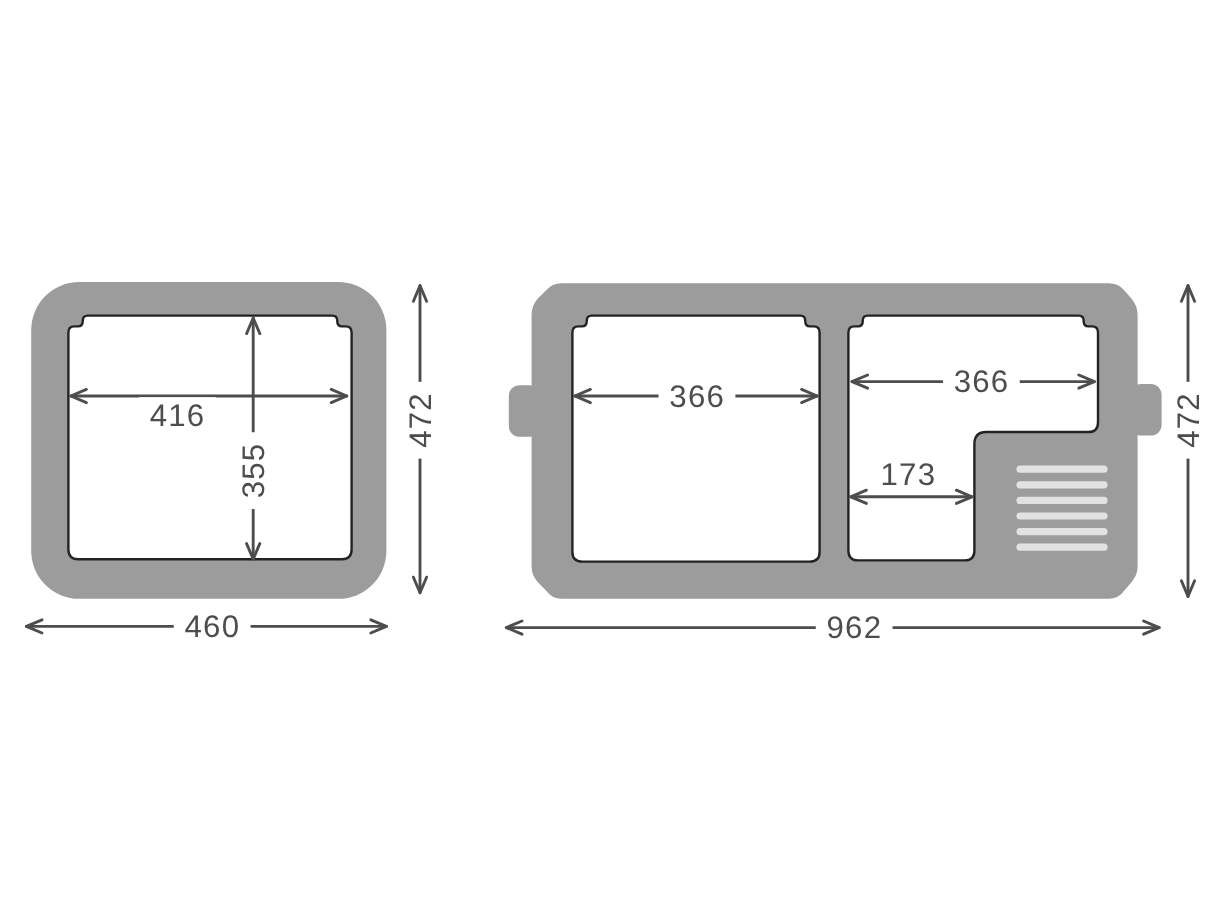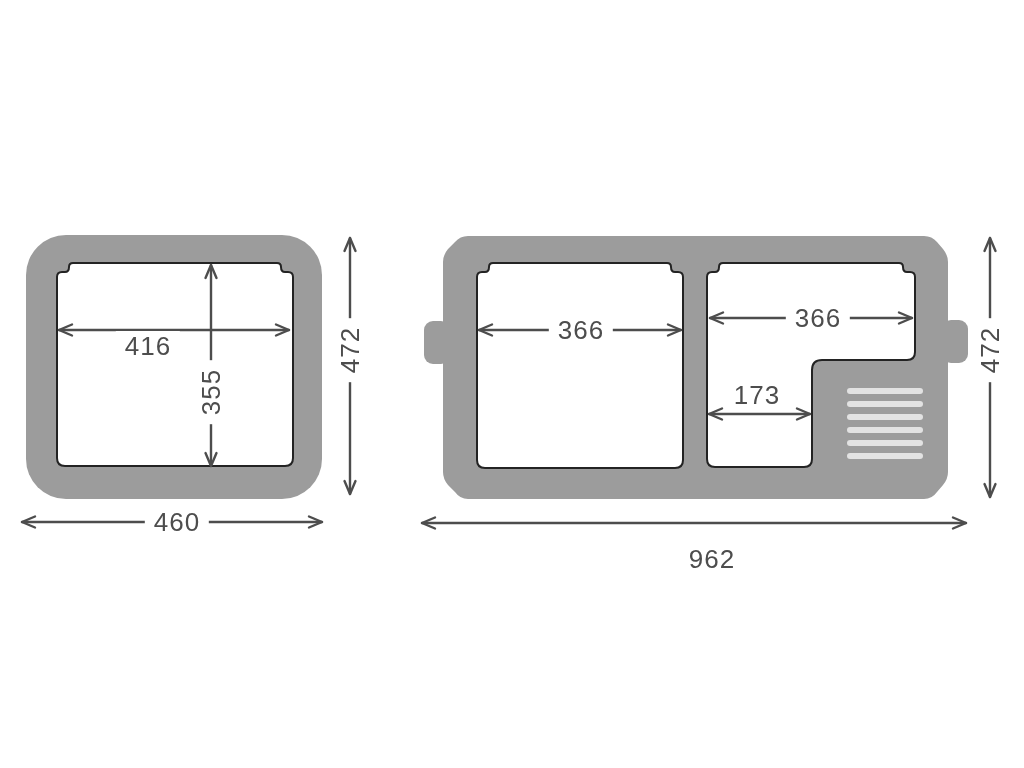--- a/index.html
+++ b/index.html
@@ -165,15 +165,15 @@
   <div class="dim-label" style="left:177px; top:522px;">460</div>
 
   <div class="dim-label" style="left:581px; top:330px;">366</div>
 
   <div class="dim-label" style="left:818px; top:318px;">366</div>
 
   <div class="dim-label floating" style="left:757px; top:395px;">173</div>
 
   <div class="dim-label vertical" style="left:990px; top:350px;">472</div>
 
-  <div class="dim-label" style="left:712px; top:523px;margin-top:36px;">962</div>
+  <div class="dim-label" style="left:712px; top:523px;">962</div>
 
 </div>
 
 </body></html>

